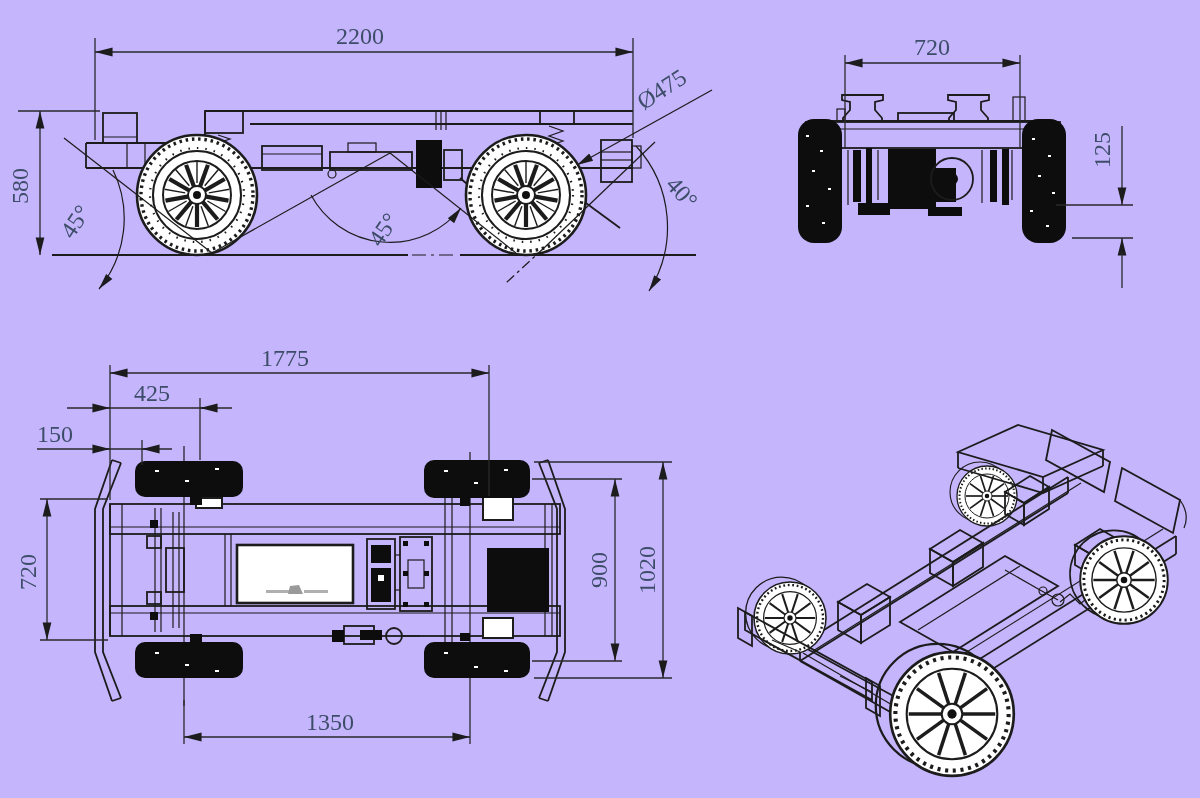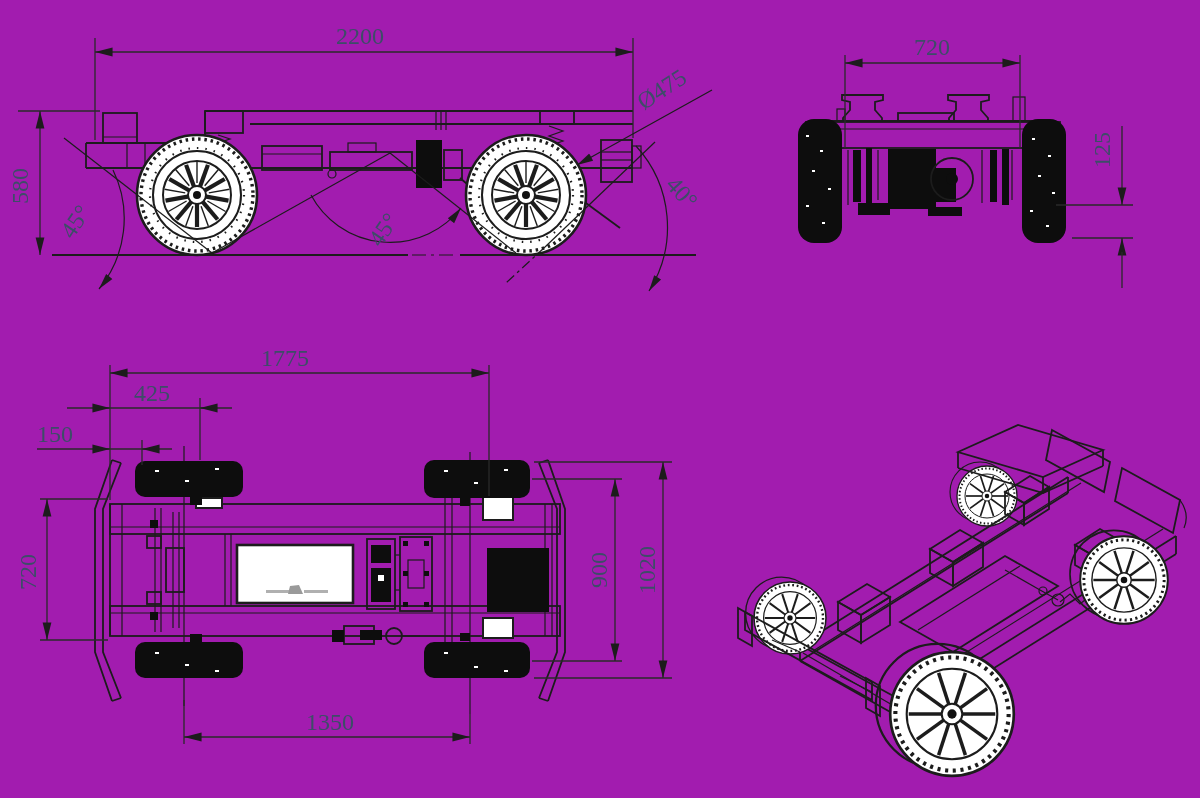--- a/index.html
+++ b/index.html
@@ -1,16 +1,16 @@
 <!DOCTYPE html>
 <html><head>
 <meta charset="utf-8">
 <style>
   html,body{margin:0;padding:0;background:#ffffff;}
-  #page{position:relative;width:1200px;height:798px;background:#a21caf;overflow:hidden;
+  #page{position:relative;width:1200px;height:798px;background:#c4b5fd;overflow:hidden;
         font-family:"Liberation Serif", serif;}
   svg{position:absolute;left:0;top:0;}
   .ln{stroke:#1c1c1c;fill:none;stroke-width:1.8;}
   .lt{stroke:#1c1c1c;fill:none;stroke-width:1.2;}
   .dk{fill:#0d0d0d;stroke:none;}
   .wf{fill:#ffffff;stroke:#1c1c1c;stroke-width:2;}
   .dim{stroke:#2a2a2a;fill:none;stroke-width:1.3;}
   .dimtext{font-family:"Liberation Serif", serif;font-size:24px;fill:#3d4d68;}
 </style>
 </head>

